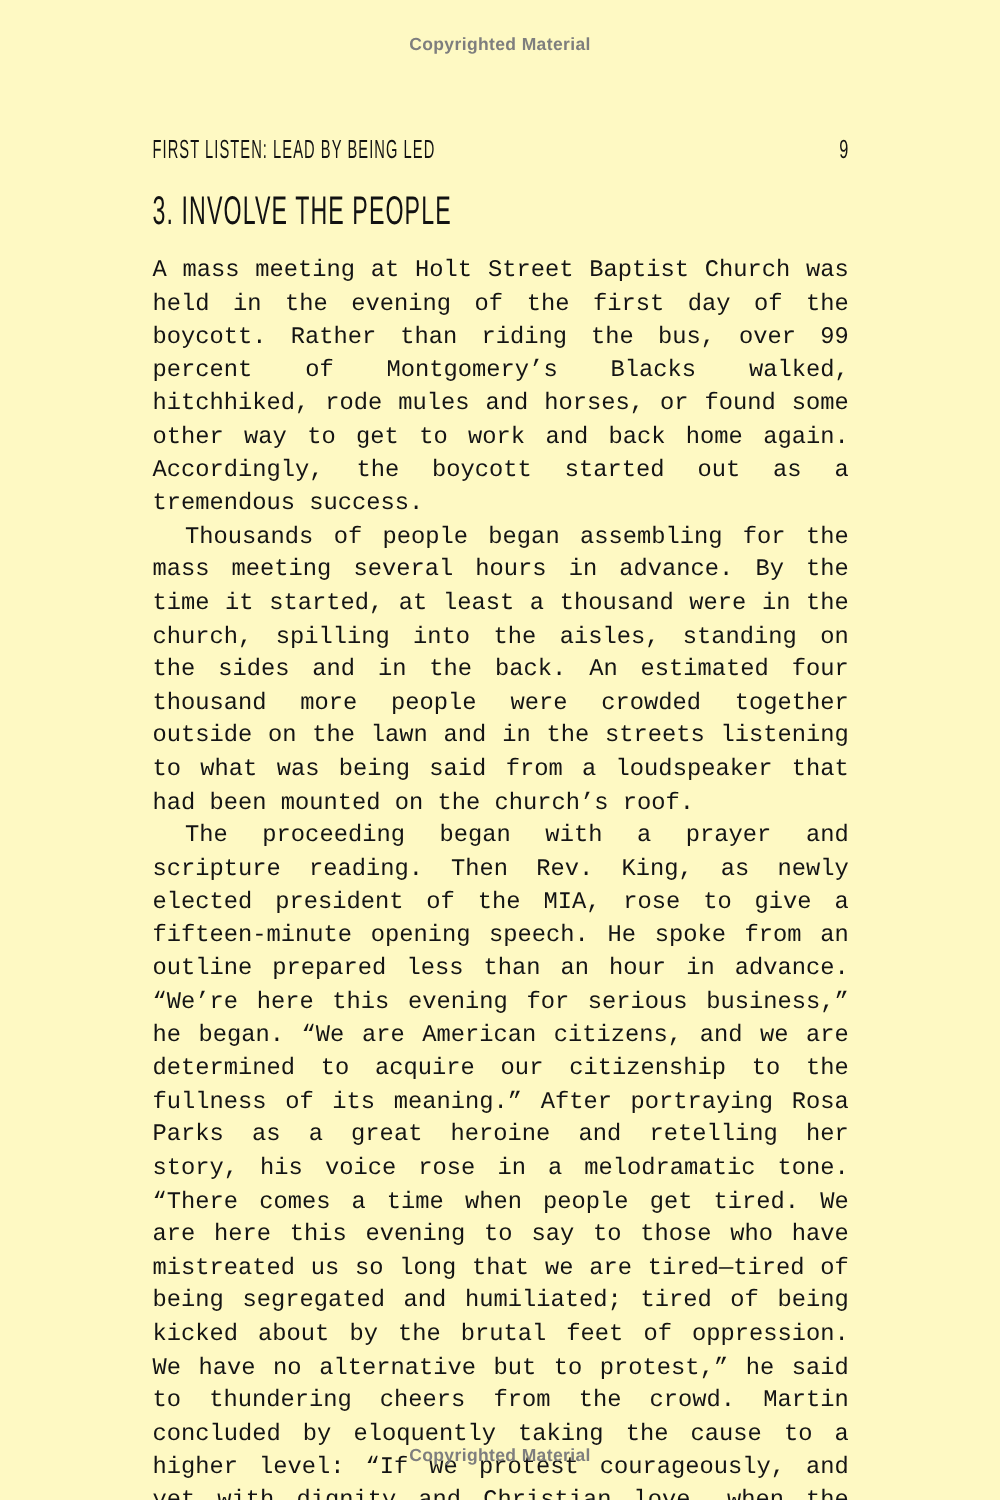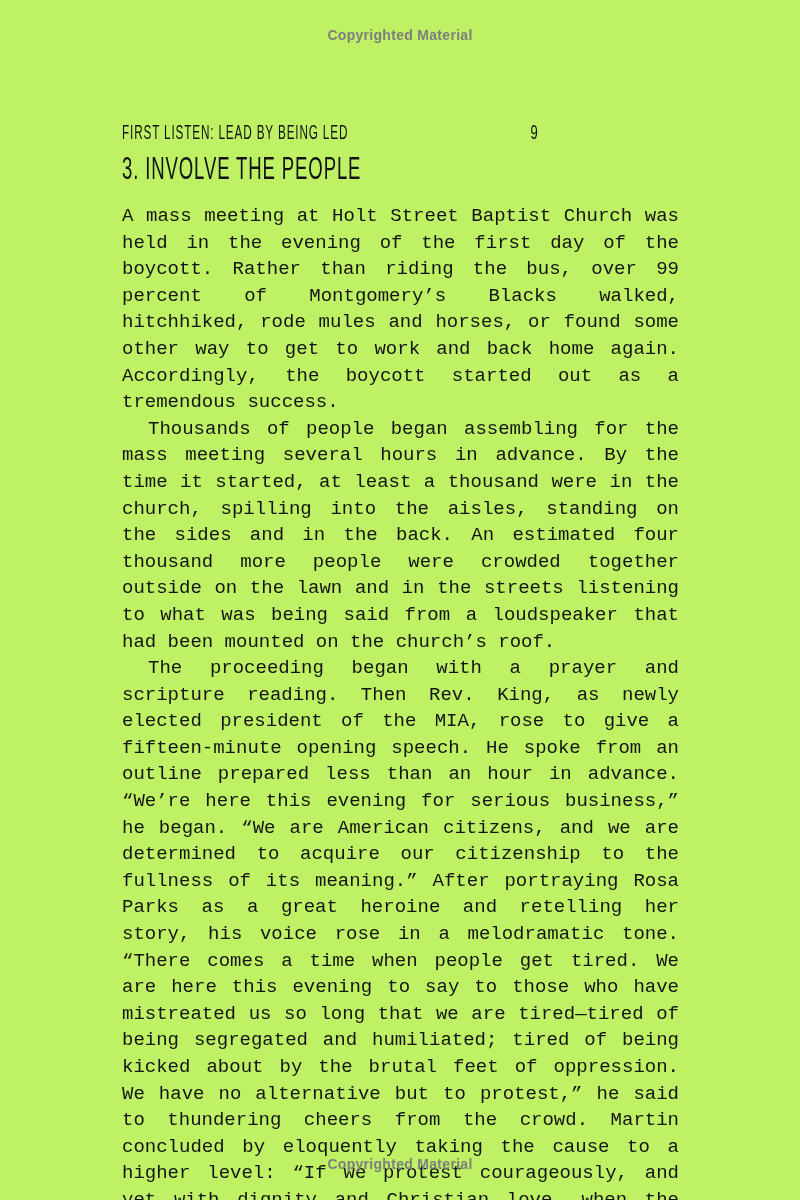--- a/index.html
+++ b/index.html
@@ -4,21 +4,21 @@
 <style>
   html, body {
     margin: 0;
     padding: 0;
     background: #ffffff;
   }
   .page {
     position: relative;
     width: 800px;
     height: 1200px;
-    background: #bef264;
+    background: #fef9c3;
     overflow: hidden;
   }
   .copyright {
     position: absolute;
     left: 0;
     width: 100%;
     text-align: center;
     font-family: "Liberation Sans", sans-serif;
     font-weight: bold;
     font-size: 14px;
@@ -27,24 +27,23 @@
   }
   .copyright.top    { top: 27px; }
   .copyright.bottom { top: 1156px; }
 
   .running-head {
     position: absolute;
     top: 108px;
     left: 122px;
     width: 557px;
     display: flex;
-    justify-content: flex-start;
+    justify-content: space-between;
     align-items: baseline;
     color: #121212;
-    margin-top: 12px;
   }
   .condensed {
     font-family: "Liberation Sans", sans-serif;
     font-weight: normal;
   }
   .running-head-title {
     font-size: 21px;
     letter-spacing: 1.5px;
     transform: scaleX(0.56);
     transform-origin: left bottom;

